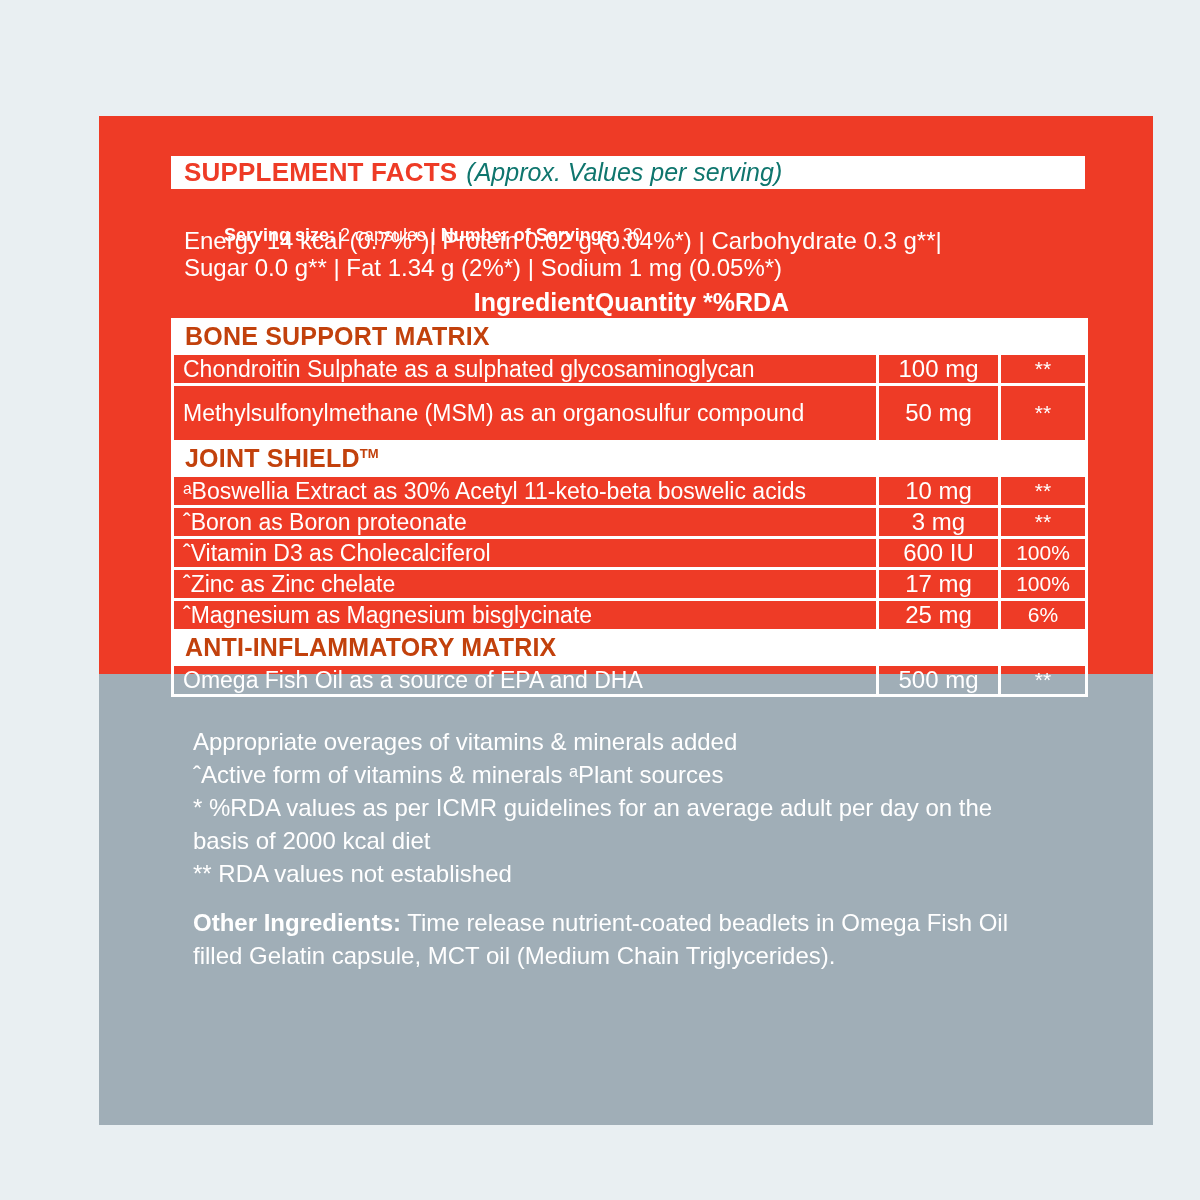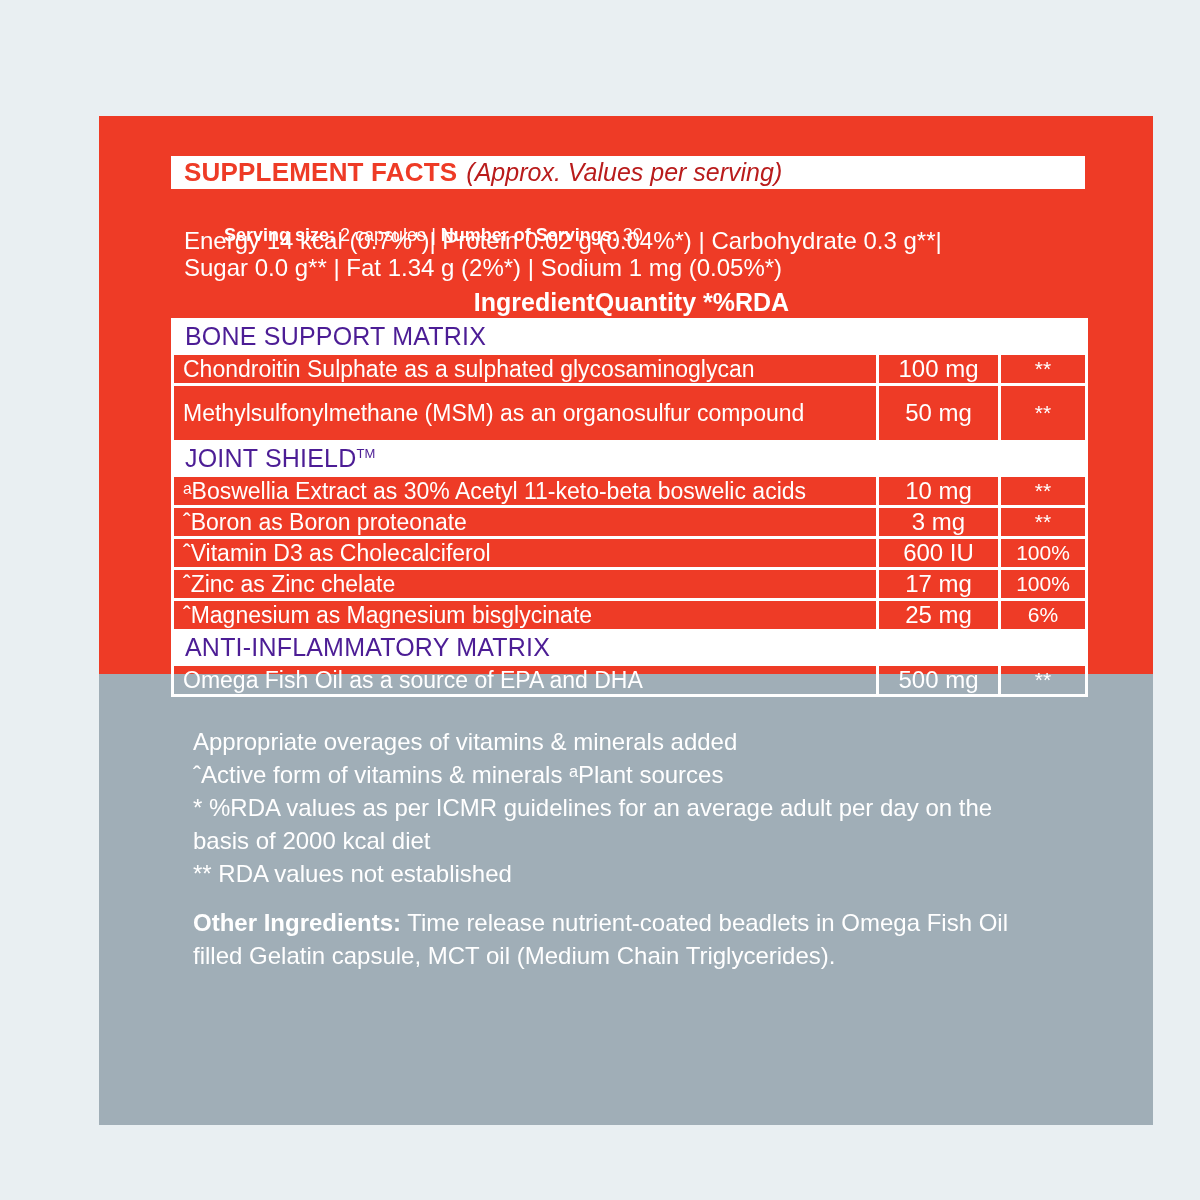--- a/index.html
+++ b/index.html
@@ -16,41 +16,41 @@
     background:linear-gradient(to bottom,#ee3b26 0px,#ee3b26 558px,#a0aeb7 558px,#a0aeb7 100%);
     color:#ffffff;
     margin-left:28px;
   }
   .content{margin-left:72px;width:914px;}
   .titlebar{
     height:33px;background:#ffffff;display:flex;align-items:center;
     padding-left:13px;box-sizing:border-box;
   }
   .titlebar .title{color:#ee3b26;font-weight:700;font-size:26px;letter-spacing:0.2px;}
-  .titlebar .subtitle{color:#b91c1c;font-style:italic;font-weight:500;font-size:25px;margin-left:9px;}
+  .titlebar .subtitle{color:#0f766e;font-style:italic;font-weight:500;font-size:25px;margin-left:9px;}
   .line{white-space:pre;}
   .serving{margin-top:6px;height:27px;font-size:18px;line-height:27px;padding-left:13px;}
   .b{font-weight:700;}
   .nutrition{margin-top:5px;font-size:24px;line-height:27px;padding-left:13px;white-space:nowrap;}
   .cols{
     margin-top:7px;height:28px;display:flex;justify-content:center;align-items:center;
     font-weight:700;font-size:25px;padding:0 6px 0 13px;
   }
   table.facts{margin-top:2px;border-collapse:collapse;width:914px;table-layout:fixed;}
   table.facts col.c1{width:705px;}
   table.facts col.c2{width:122px;}
   table.facts col.c3{width:87px;}
   table.facts td{border:3px solid #ffffff;box-sizing:border-box;}
   table.facts tr{height:30px;}
   table.facts tr.double{height:57px;}
   td.name{font-size:23px;line-height:26px;padding:0 8px 0 9px;color:#fff;}
   td.qty{font-size:24px;text-align:center;padding:0 2px;color:#fff;}
   td.rda{font-size:21px;text-align:center;padding:0 2px;color:#fff;}
   tr.section td{
-    background:#ffffff;color:#4c1d95;font-weight:400;font-size:25px;
+    background:#ffffff;color:#c2410c;font-weight:700;font-size:25px;
     padding-left:11px;letter-spacing:0.2px;
   }
   tr.section sup{font-size:13px;vertical-align:super;}
   .ital{font-style:italic;}
   .footnotes{margin-top:28px;padding-left:22px;width:860px;font-size:24px;line-height:33px;}
   .other{margin-top:16px;padding-left:22px;width:820px;font-size:24px;line-height:33px;}
 </style>
 </head>
 <body>
 

